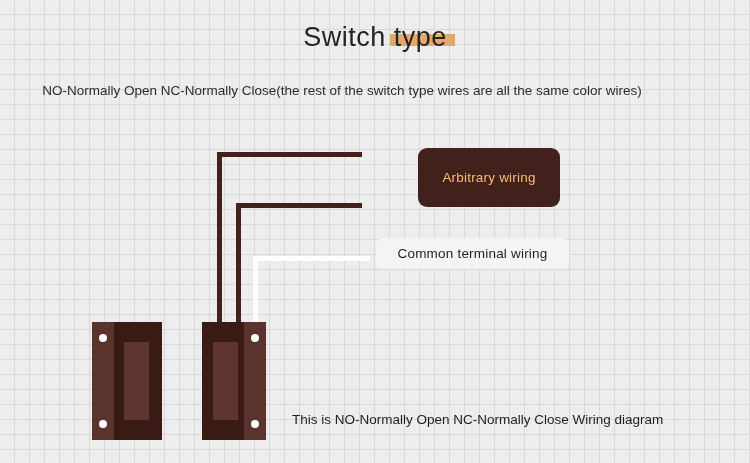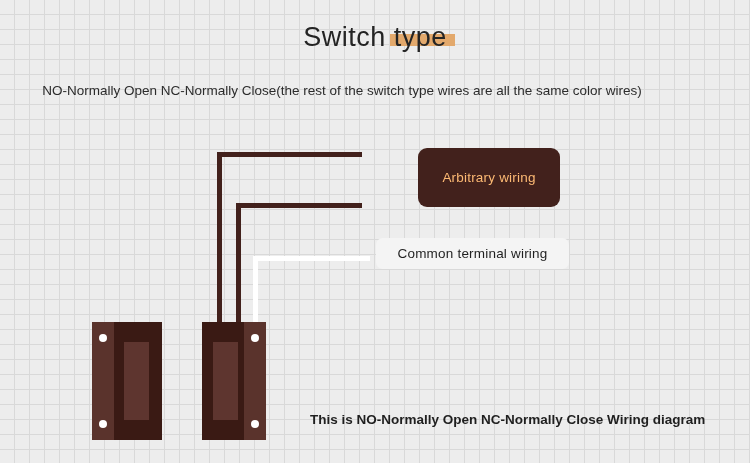--- a/index.html
+++ b/index.html
@@ -105,27 +105,26 @@
     font-size: 13.5px;
     display: flex;
     align-items: center;
     justify-content: center;
     letter-spacing: 0.2px;
   }
 
   
   #caption {
     position: absolute;
-    left: 310px;
+    left: 292px;
     top: 411px;
     font-size: 13.5px;
     color: #1f1f1f;
     white-space: nowrap;
     line-height: 18px;
-    font-weight: bold;
   }
 
   
   .switch {
     position: absolute;
     background: #3a1a14;
   }
   .switch-strip {
     position: absolute;
     top: 0;

